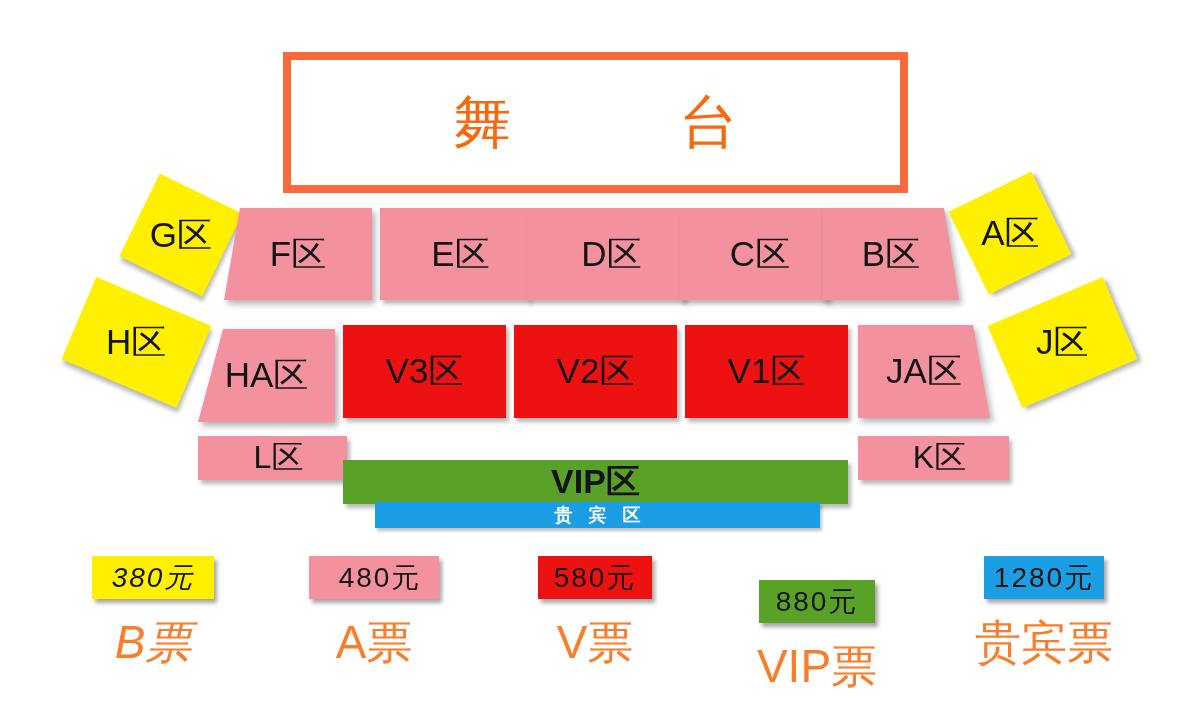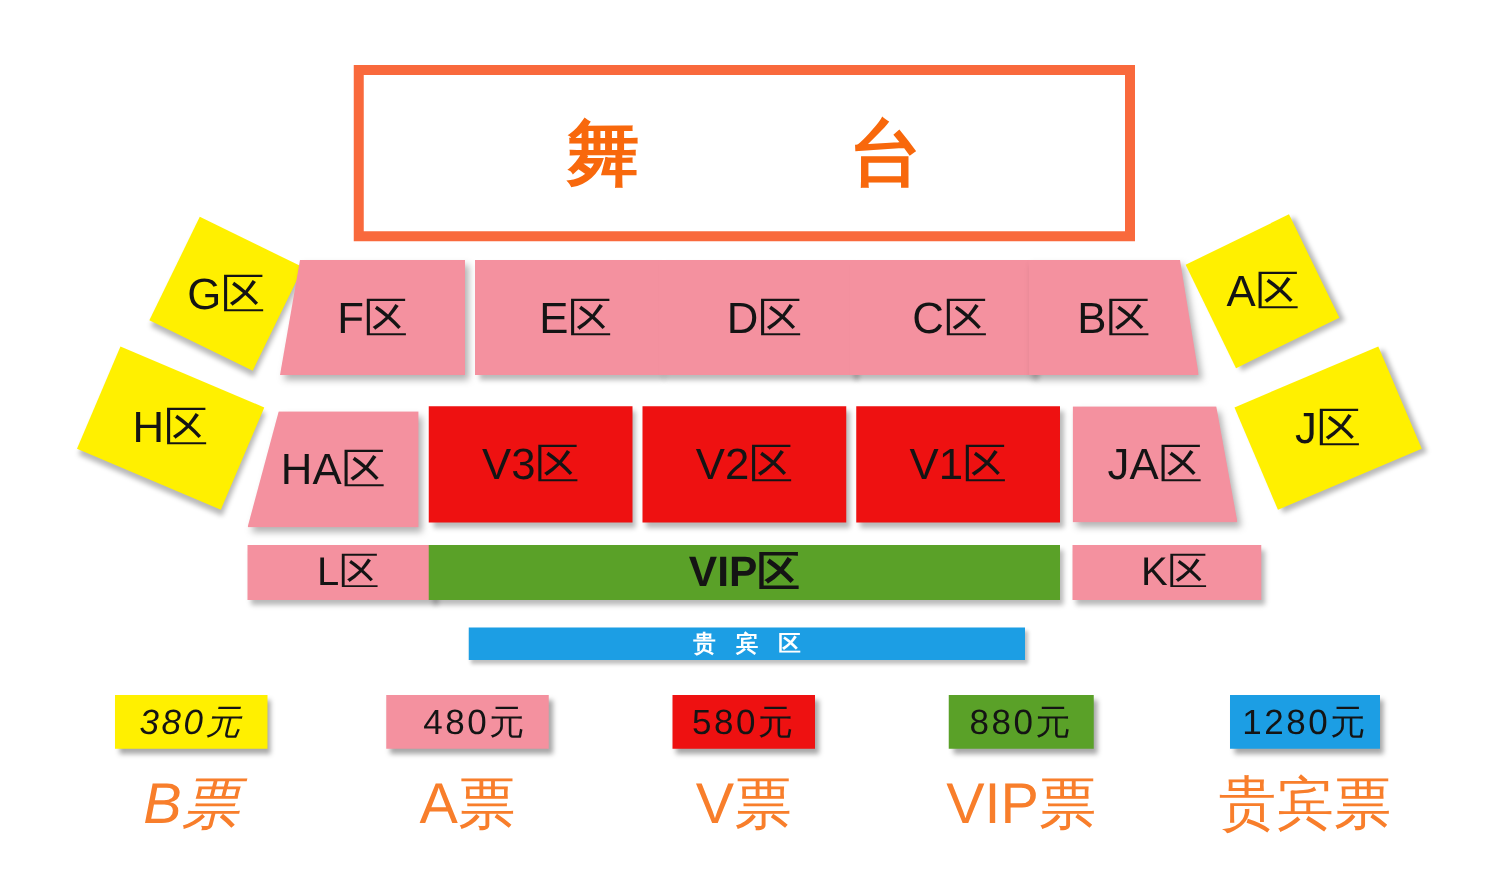--- a/index.html
+++ b/index.html
@@ -5,36 +5,36 @@
   html,body { margin:0; padding:0; background:#fff; }
   .wrap {
     position:relative; width:1200px; height:708px; background:#fff;
     font-family:"Liberation Sans", sans-serif; overflow:hidden; color:#141414;
   }
 
   
   .stage {
     position:absolute; left:283px; top:52px; width:625px; height:141px;
     box-sizing:border-box; border:8px solid #F9693C;
-    display:flex; align-items:center; justify-content:center;font-weight:bold;
+    display:flex; align-items:center; justify-content:center;
   }
   .stage .lbl {
     color:#F8680C; font-size:58px; letter-spacing:168px; margin-right:-168px;
     white-space:nowrap;
   }
 
   
   .zone {
     position:absolute; display:flex; align-items:center; justify-content:center;
     font-size:35px; box-shadow:3px 4px 4px rgba(0,0,0,0.28);
   }
   .pink   { background:#F4919F;padding-left:12px; }
   .red    { background:#EE1111; }
   .yellow { background:#FFF000; }
-  .green  { background:#5AA128; }
+  .green  { background:#5AA128;margin-top:24px; }
 
   
   .trap { position:absolute; filter:drop-shadow(3px 4px 3px rgba(0,0,0,0.3)); }
   .trap .inner {
     width:100%; height:100%; display:flex; align-items:center; justify-content:center;
     font-size:35px; background:#F4919F;
   }
 
   
   .z-g { left:135px; top:189px; width:92px;  height:92px;  transform:rotate(26deg); }

